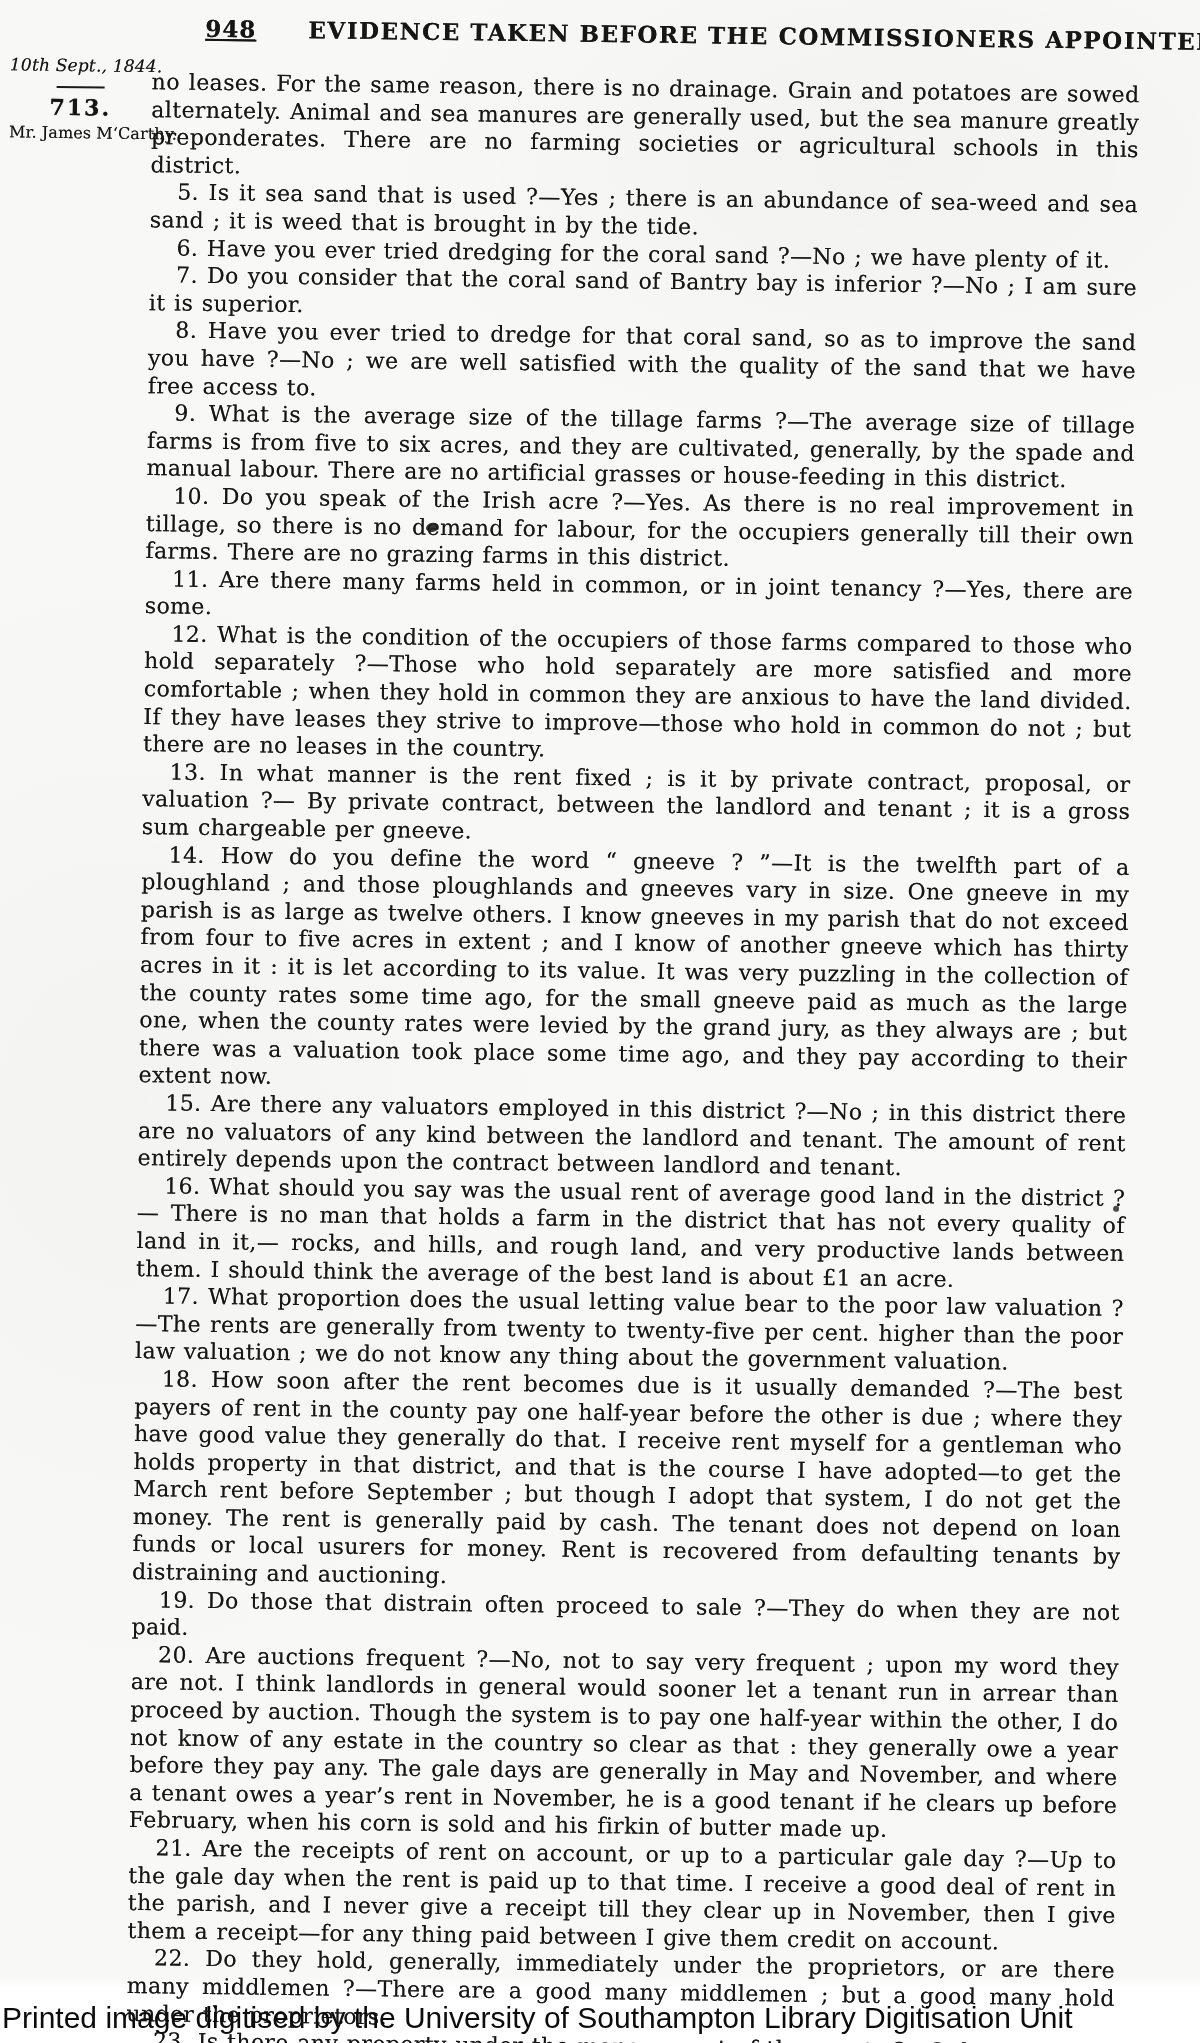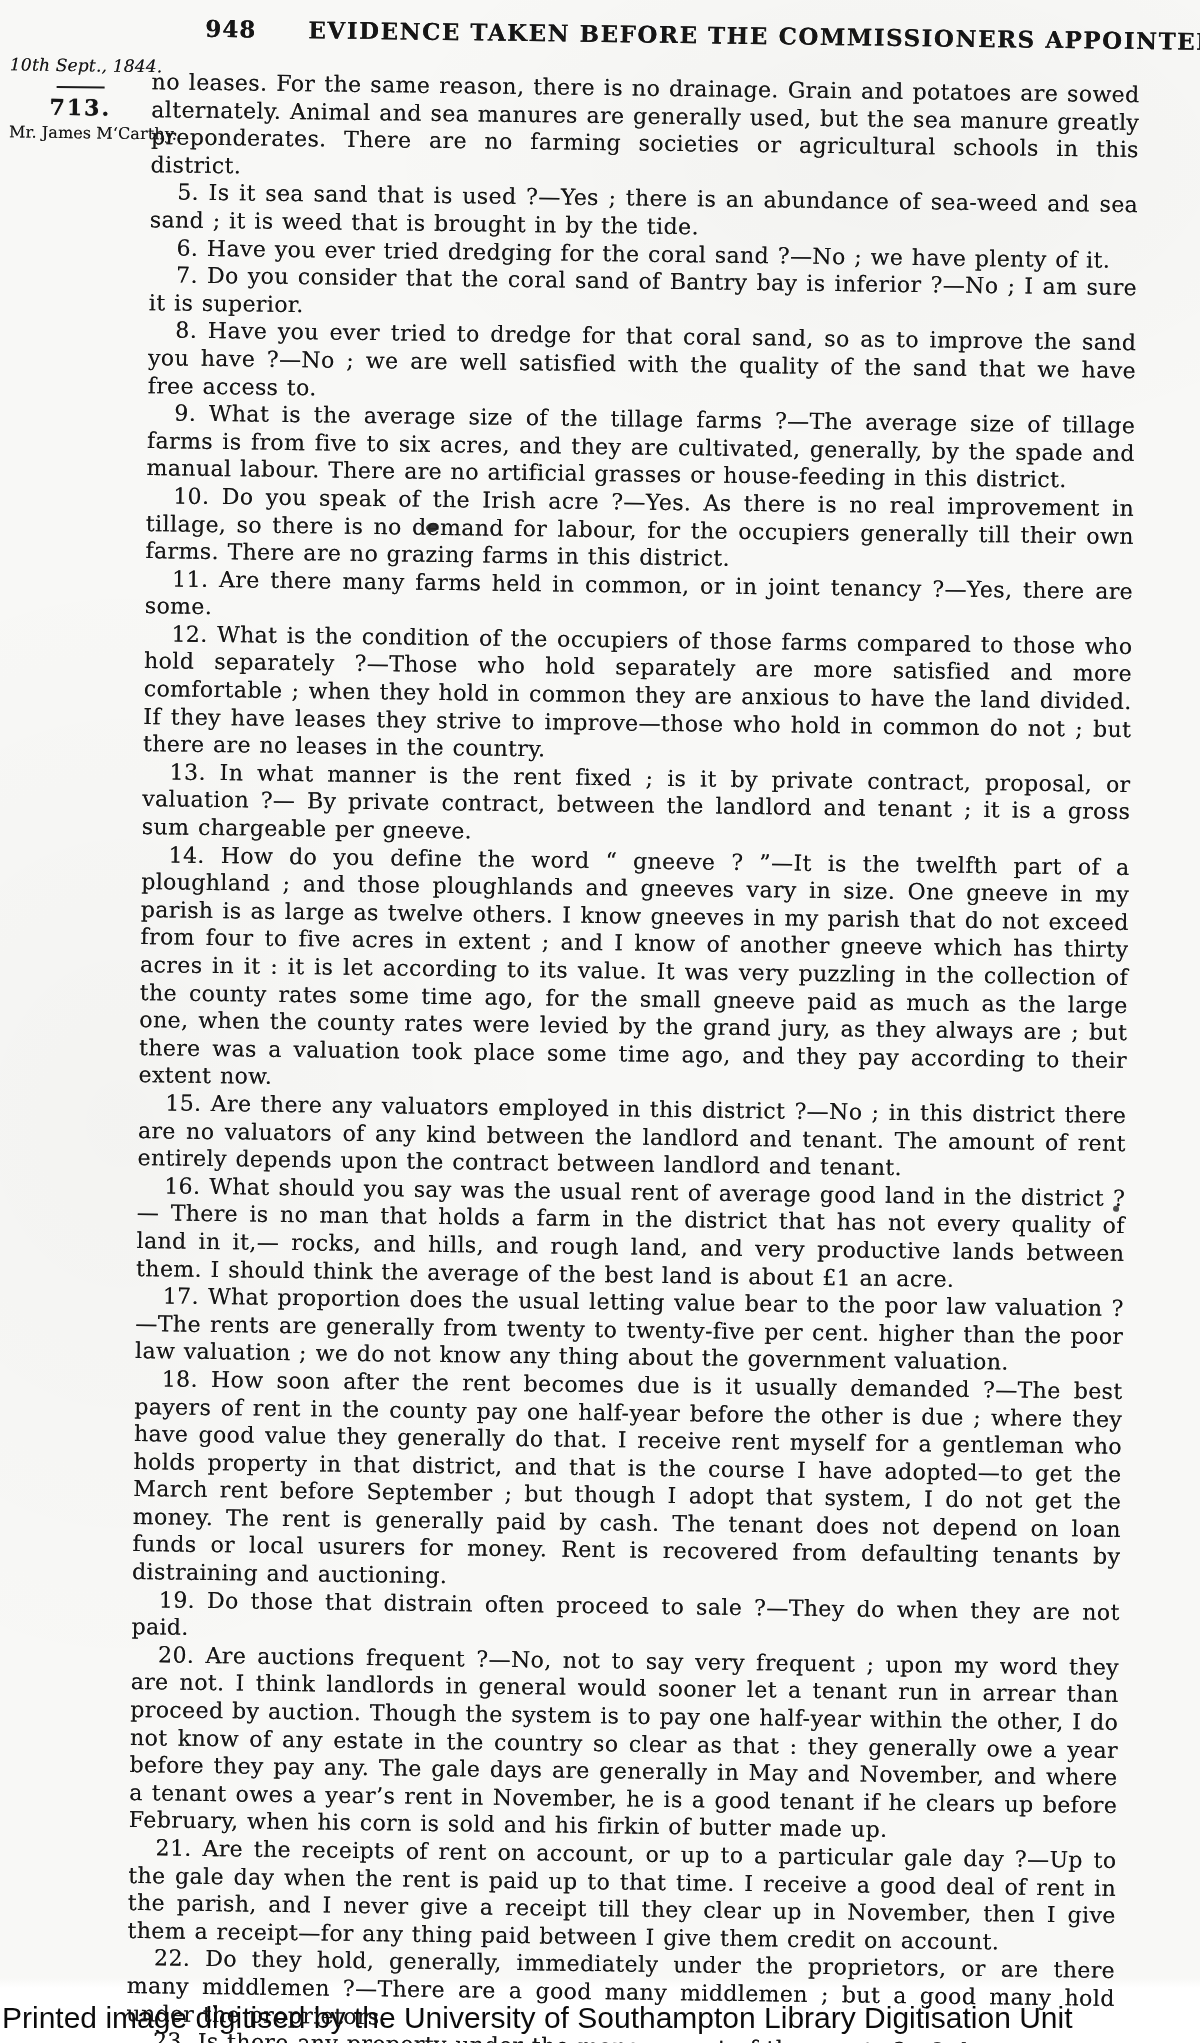--- a/index.html
+++ b/index.html
@@ -27,21 +27,21 @@
   .running-head {
     position: absolute; left: 205px; top: 14px; width: 990px;
     display: flex; align-items: baseline;
     font-weight: bold;
     letter-spacing: 1.5px;
     font-size: 23px;
     white-space: nowrap;
   }
   .page-num { margin-right: 52px; letter-spacing: 1px; }
   .head-title { text-shadow: 0 0 0.6px rgba(0,0,0,0.75); }
-  .page-num { text-shadow: 0 0 0.6px rgba(0,0,0,0.75); }
+  .page-num { text-shadow: 0 0 0.6px rgba(0,0,0,0.75); text-decoration: underline; }
   
   .margin-notes {
     position: absolute; left: 10px; top: 56px; width: 142px;
     text-align: center;
   }
   .m-date {
     font-style: italic;
     font-size: 17px;
     letter-spacing: 0.2px;
     white-space: nowrap;

